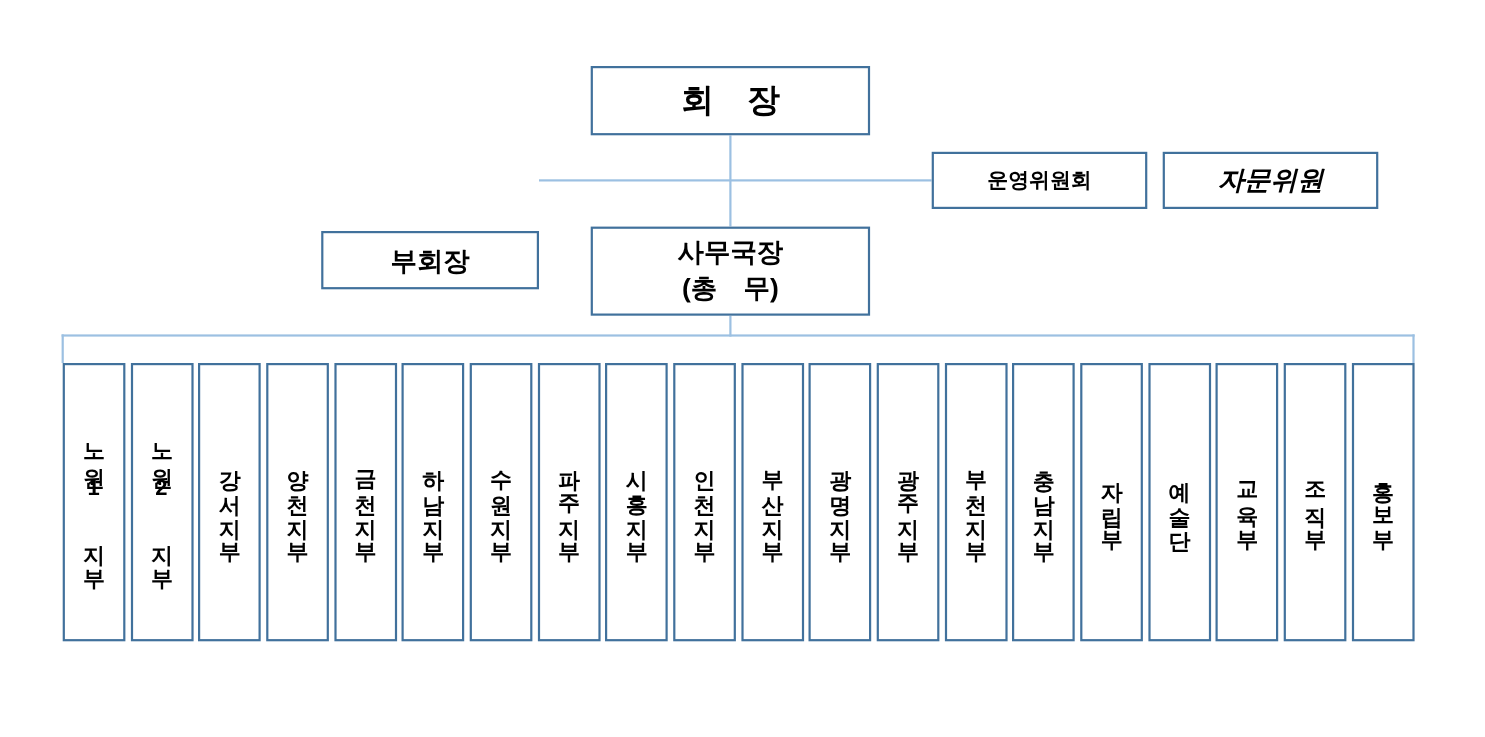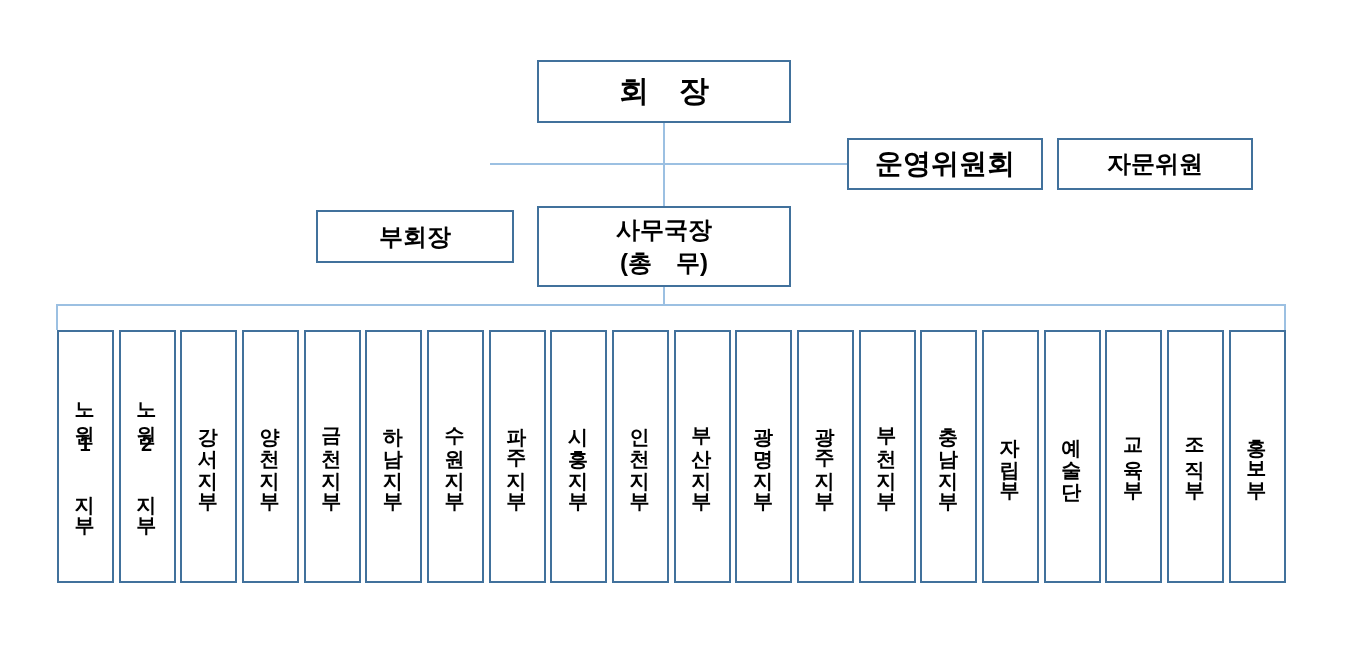--- a/index.html
+++ b/index.html
@@ -24,23 +24,23 @@
     background:#fff;
     display:flex;
     align-items:center;
     justify-content:center;
     text-align:center;
     font-weight:bold;
     white-space:pre;
   }
   .root-box{left:537px;top:60px;width:254px;height:63px;font-size:30px;}
   .board-box{left:292px;top:137px;width:198px;height:52px;font-size:24px;}
-  .steering-box{left:847px;top:138px;width:196px;height:52px;font-size:28px;}
-  .advisory-box{left:1057px;top:138px;width:196px;height:52px;font-size:24px;}
-  .vice-box{left:292px;top:210px;width:198px;height:53px;font-size:24px;margin-left:24px;}
+  .steering-box{left:847px;top:138px;width:196px;height:52px;font-size:19px;}
+  .advisory-box{left:1057px;top:138px;width:196px;height:52px;font-size:24px;font-style:italic;}
+  .vice-box{left:292px;top:210px;width:198px;height:53px;font-size:24px;}
   .secretary-box{left:537px;top:206px;width:254px;height:81px;font-size:24px;flex-direction:column;line-height:1.35;}
   .auditor-box{left:847px;top:213px;width:196px;height:52px;font-size:24px;}
   .line{
     position:absolute;
     background:var(--connector);
   }
   .branch-row{
     position:absolute;
     left:57px;top:330px;
     width:1229px;height:253px;

